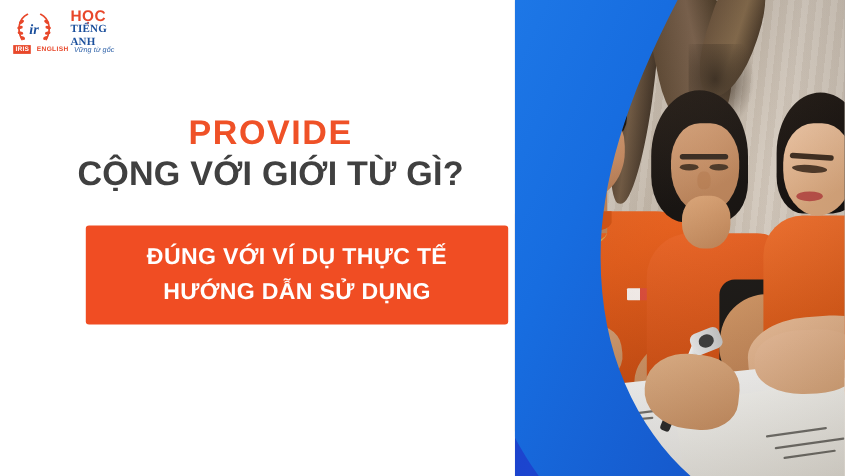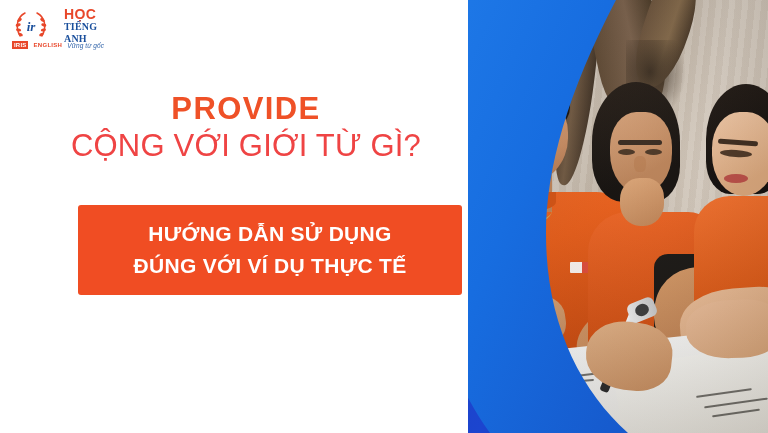--- a/index.html
+++ b/index.html
@@ -134,23 +134,23 @@
   .logo-txt{position:absolute;left:52px;top:1px;}
   .logo-hoc{font-size:14px;font-weight:bold;color:#e8472a;letter-spacing:.4px;line-height:13px;
     font-family:"Liberation Sans",sans-serif;}
   .logo-tieng{font-size:10px;font-weight:bold;color:#1a4f9c;letter-spacing:.2px;line-height:12px;
     font-family:Liberation Serif, serif;}
   .logo-bottom{position:absolute;left:0;top:34px;display:flex;align-items:center;gap:5px;}
   .logo-iris{font-size:6px;font-weight:bold;color:#fff;background:#e8472a;padding:1px 2px;letter-spacing:.2px;}
   .logo-eng{font-size:6px;font-weight:bold;color:#e8472a;letter-spacing:.3px;}
   .logo-slogan{font-size:6.5px;color:#2f62a8;font-style:italic;letter-spacing:.1px;}
 
-  .headline{position:absolute;left:0;top:92px;width:492px;text-align:center;}
+  .headline{position:absolute;left:0;top:104px;width:492px;text-align:center;}
   .h-provide{font-size:31px;font-weight:bold;color:#ef5127;letter-spacing:1.4px;line-height:34px;}
-  .h-sub{font-size:31px;font-weight:normal;color:#ef4444;letter-spacing:.2px;line-height:40px;white-space:nowrap;}
+  .h-sub{font-size:31px;font-weight:bold;color:#404040;letter-spacing:.2px;line-height:40px;white-space:nowrap;}
 
   .cta{position:absolute;left:78px;top:205px;width:384px;height:90px;background:#f04d23;
     border-radius:3px;display:flex;flex-direction:column;align-items:center;justify-content:center;gap:2px;}
   .cta-line{font-size:21px;font-weight:bold;color:#ffffff;letter-spacing:.3px;line-height:30px;white-space:nowrap;}
 </style>
 </head>
 <body>
 
 <div class="banner">
 
@@ -274,17 +274,17 @@
       <span class="logo-slogan">Vững từ gốc</span>
     </div>
   </div>
 
   <div class="headline">
     <div class="h-provide">PROVIDE</div>
     <div class="h-sub">CỘNG VỚI GIỚI TỪ GÌ?</div>
   </div>
 
   <div class="cta">
+    <div class="cta-line">ĐÚNG VỚI VÍ DỤ THỰC TẾ</div>
     <div class="cta-line">HƯỚNG DẪN SỬ DỤNG</div>
-    <div class="cta-line">ĐÚNG VỚI VÍ DỤ THỰC TẾ</div>
   </div>
 
 </div>
 
 </body></html>

